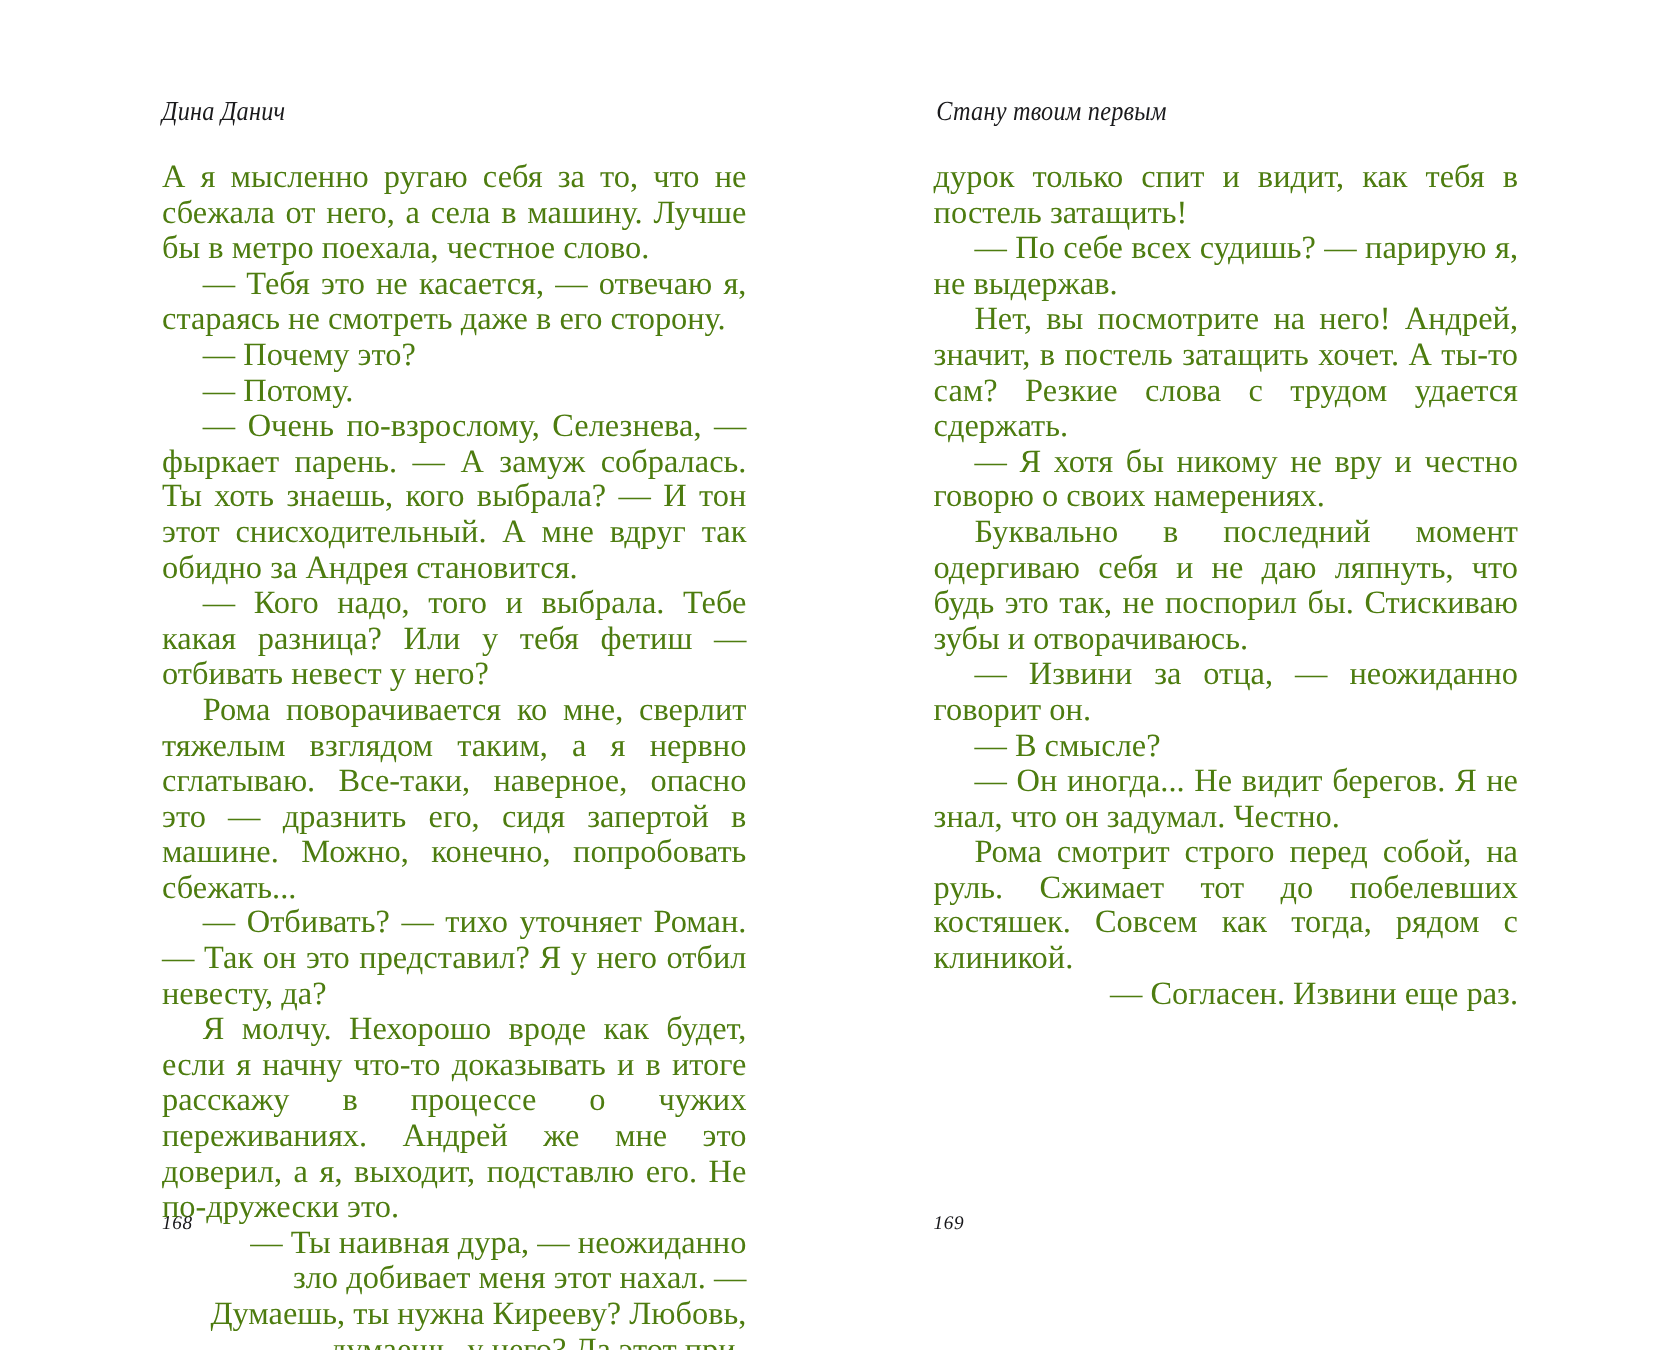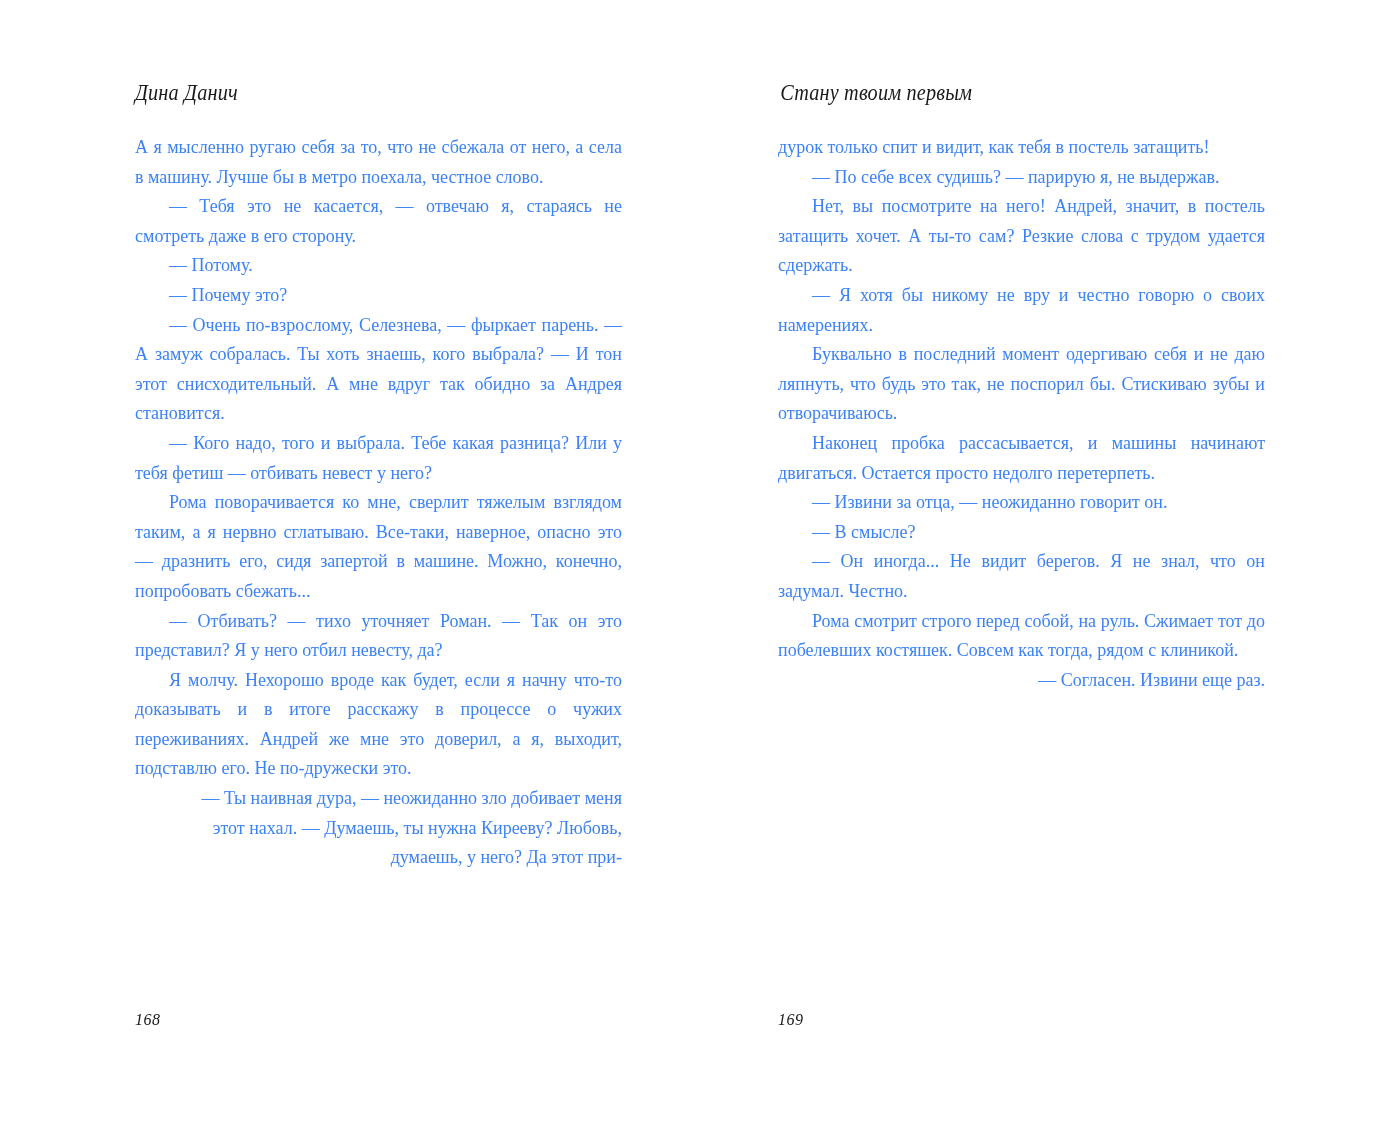--- a/index.html
+++ b/index.html
@@ -51,28 +51,28 @@
   .page-col {
     position: absolute;
     top: 133px;
     width: 487px;
   }
   .page-col.left-page  { left: 135px; }
   .page-col.right-page { left: 778px; }
 
   .body-text p {
     margin: 0;
-    font-size: 18px;
+    font-size: 27px;
     line-height: 29.6px;
     text-align: justify;
     text-justify: inter-word;
     text-indent: 34px;
     hyphens: manual;
     word-spacing: 0px;
-    color: #3b82f6;
+    color: #4d7c0f;
   }
   .body-text p.no-indent { text-indent: 0; }
   .body-text p:last-child { text-align: right; margin-left: 20px; }
   .body-text p.justify-last { text-align: justify; }
 
   
   .folio {
     position: absolute;
     top: 1004px;
     font-style: italic;
@@ -90,39 +90,38 @@
 <div class="spread">
 
   <div class="running-head left">Дина Данич</div>
 
   <div class="running-head right">Стану твоим первым</div>
 
   <div class="page-col left-page">
     <div class="body-text" id="left-body">
         <p class="no-indent justify-last">А я мысленно ругаю себя за то, что не сбежала от него, а села в машину. Лучше бы в метро поехала, честное слово.</p>
         <p class="justify-last">— Тебя это не касается, — отвечаю я, стараясь не смотреть даже в его сторону.</p>
+        <p class="justify-last">— Почему это?</p>
         <p class="justify-last">— Потому.</p>
-        <p class="justify-last">— Почему это?</p>
         <p class="justify-last">— Очень по-взрослому, Селезнева, — фыркает парень. — А замуж собралась. Ты хоть знаешь, кого выбрала? — И тон этот снисходительный. А мне вдруг так обидно за Андрея становится.</p>
         <p class="justify-last">— Кого надо, того и выбрала. Тебе какая разница? Или у тебя фетиш — отбивать невест у него?</p>
         <p class="justify-last">Рома поворачивается ко мне, сверлит тяжелым взглядом таким, а я нервно сглатываю. Все-таки, наверное, опасно это — дразнить его, сидя запертой в машине. Можно, конечно, попробовать сбежать...</p>
         <p class="justify-last">— Отбивать? — тихо уточняет Роман. — Так он это представил? Я у него отбил невесту, да?</p>
         <p class="justify-last">Я молчу. Нехорошо вроде как будет, если я начну что-то доказывать и в итоге расскажу в процессе о чужих переживаниях. Андрей же мне это доверил, а я, выходит, подставлю его. Не по-дружески это.</p>
         <p>— Ты наивная дура, — неожиданно зло добивает меня этот нахал. — Думаешь, ты нужна Кирееву? Любовь, думаешь, у него? Да этот при-</p>
       </div>
   </div>
 
   <div class="page-col right-page">
     <div class="body-text" id="right-body">
         <p class="no-indent justify-last">дурок только спит и видит, как тебя в постель затащить!</p>
         <p class="justify-last">— По себе всех судишь? — парирую я, не выдержав.</p>
         <p class="justify-last">Нет, вы посмотрите на него! Андрей, значит, в постель затащить хочет. А ты-то сам? Резкие слова с трудом удается сдержать.</p>
         <p class="justify-last">— Я хотя бы никому не вру и честно говорю о своих намерениях.</p>
         <p class="justify-last">Буквально в последний момент одергиваю себя и не даю ляпнуть, что будь это так, не поспорил бы. Стискиваю зубы и отворачиваюсь.</p>
-        <p class="justify-last">Наконец пробка рассасывается, и машины начинают двигаться. Остается просто недолго перетерпеть.</p>
         <p class="justify-last">— Извини за отца, — неожиданно говорит он.</p>
         <p class="justify-last">— В смысле?</p>
         <p class="justify-last">— Он иногда... Не видит берегов. Я не знал, что он задумал. Честно.</p>
         <p class="justify-last">Рома смотрит строго перед собой, на руль. Сжимает тот до побелевших костяшек. Совсем как тогда, рядом с клиникой.</p>
         <p>— Согласен. Извини еще раз.</p>
       </div>
   </div>
 
   <div class="folio left-folio">168</div>
 

